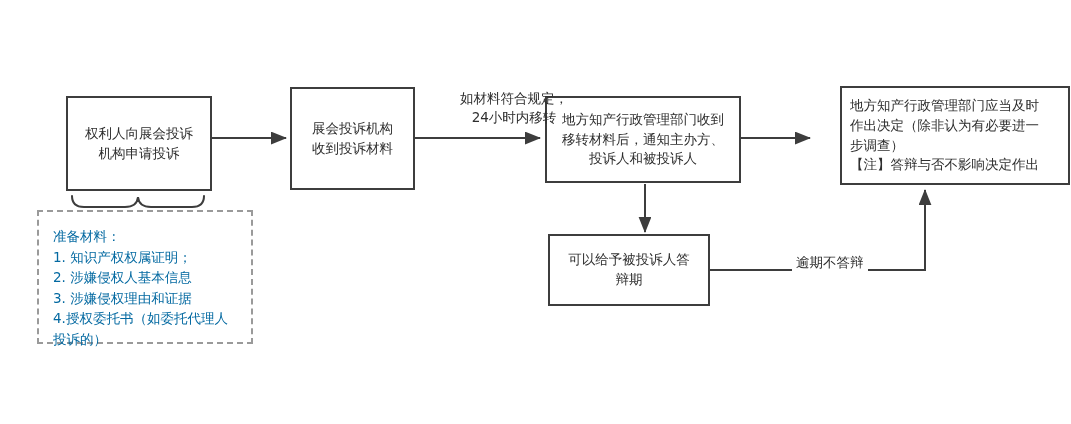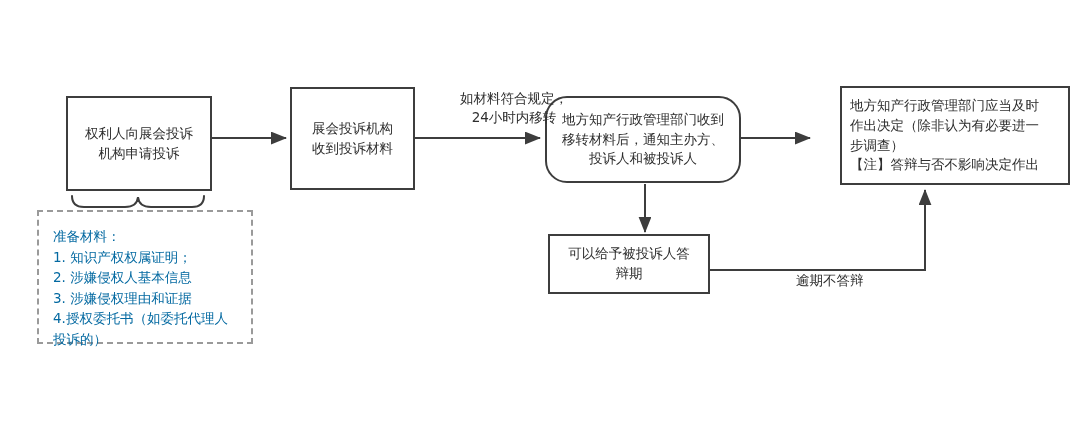--- a/index.html
+++ b/index.html
@@ -106,43 +106,43 @@
   <div class="node" style="left:66px; top:96px; width:146px; height:95px;">
     <span class="txt">权利人向展会投诉
 机构申请投诉</span>
   </div>
 
   <div class="node" style="left:290px; top:87px; width:125px; height:103px;">
     <span class="txt">展会投诉机构
 收到投诉材料</span>
   </div>
 
-  <div class="node" style="left:545px; top:96px; width:196px; height:87px;border-radius:22px;">
+  <div class="node" style="left:545px; top:96px; width:196px; height:87px;">
     <span class="txt">地方知产行政管理部门收到
 移转材料后，通知主办方、
 投诉人和被投诉人</span>
   </div>
 
   <div class="node node-left-align" style="left:814px; top:86px; width:230px; height:99px;margin-left:26px;">
     <span class="txt">地方知产行政管理部门应当及时
 作出决定（除非认为有必要进一
 步调查）
 【注】答辩与否不影响决定作出</span>
   </div>
 
-  <div class="node" style="left:548px; top:234px; width:162px; height:60px;">
+  <div class="node" style="left:548px; top:234px; width:162px; height:72px;">
     <span class="txt">可以给予被投诉人答
 辩期</span>
   </div>
 
   <div class="note-box" style="left:37px; top:210px; width:216px; height:134px;">准备材料：
 1. 知识产权权属证明；
 2. 涉嫌侵权人基本信息
 3. 涉嫌侵权理由和证据
 4.授权委托书（如委托代理人
 投诉的）</div>
 
   <div class="edge-label" style="left:416px; top:89px; width:136px;margin-left:30px;">如材料符合规定，
 24小时内移转</div>
 
-  <div class="lbl-chip" style="left:792px; top:272px;text-align:center;">逾期不答辩</div>
+  <div class="lbl-chip" style="left:792px; top:254px;text-align:center;">逾期不答辩</div>
 
 </div>
 
 </body></html>

